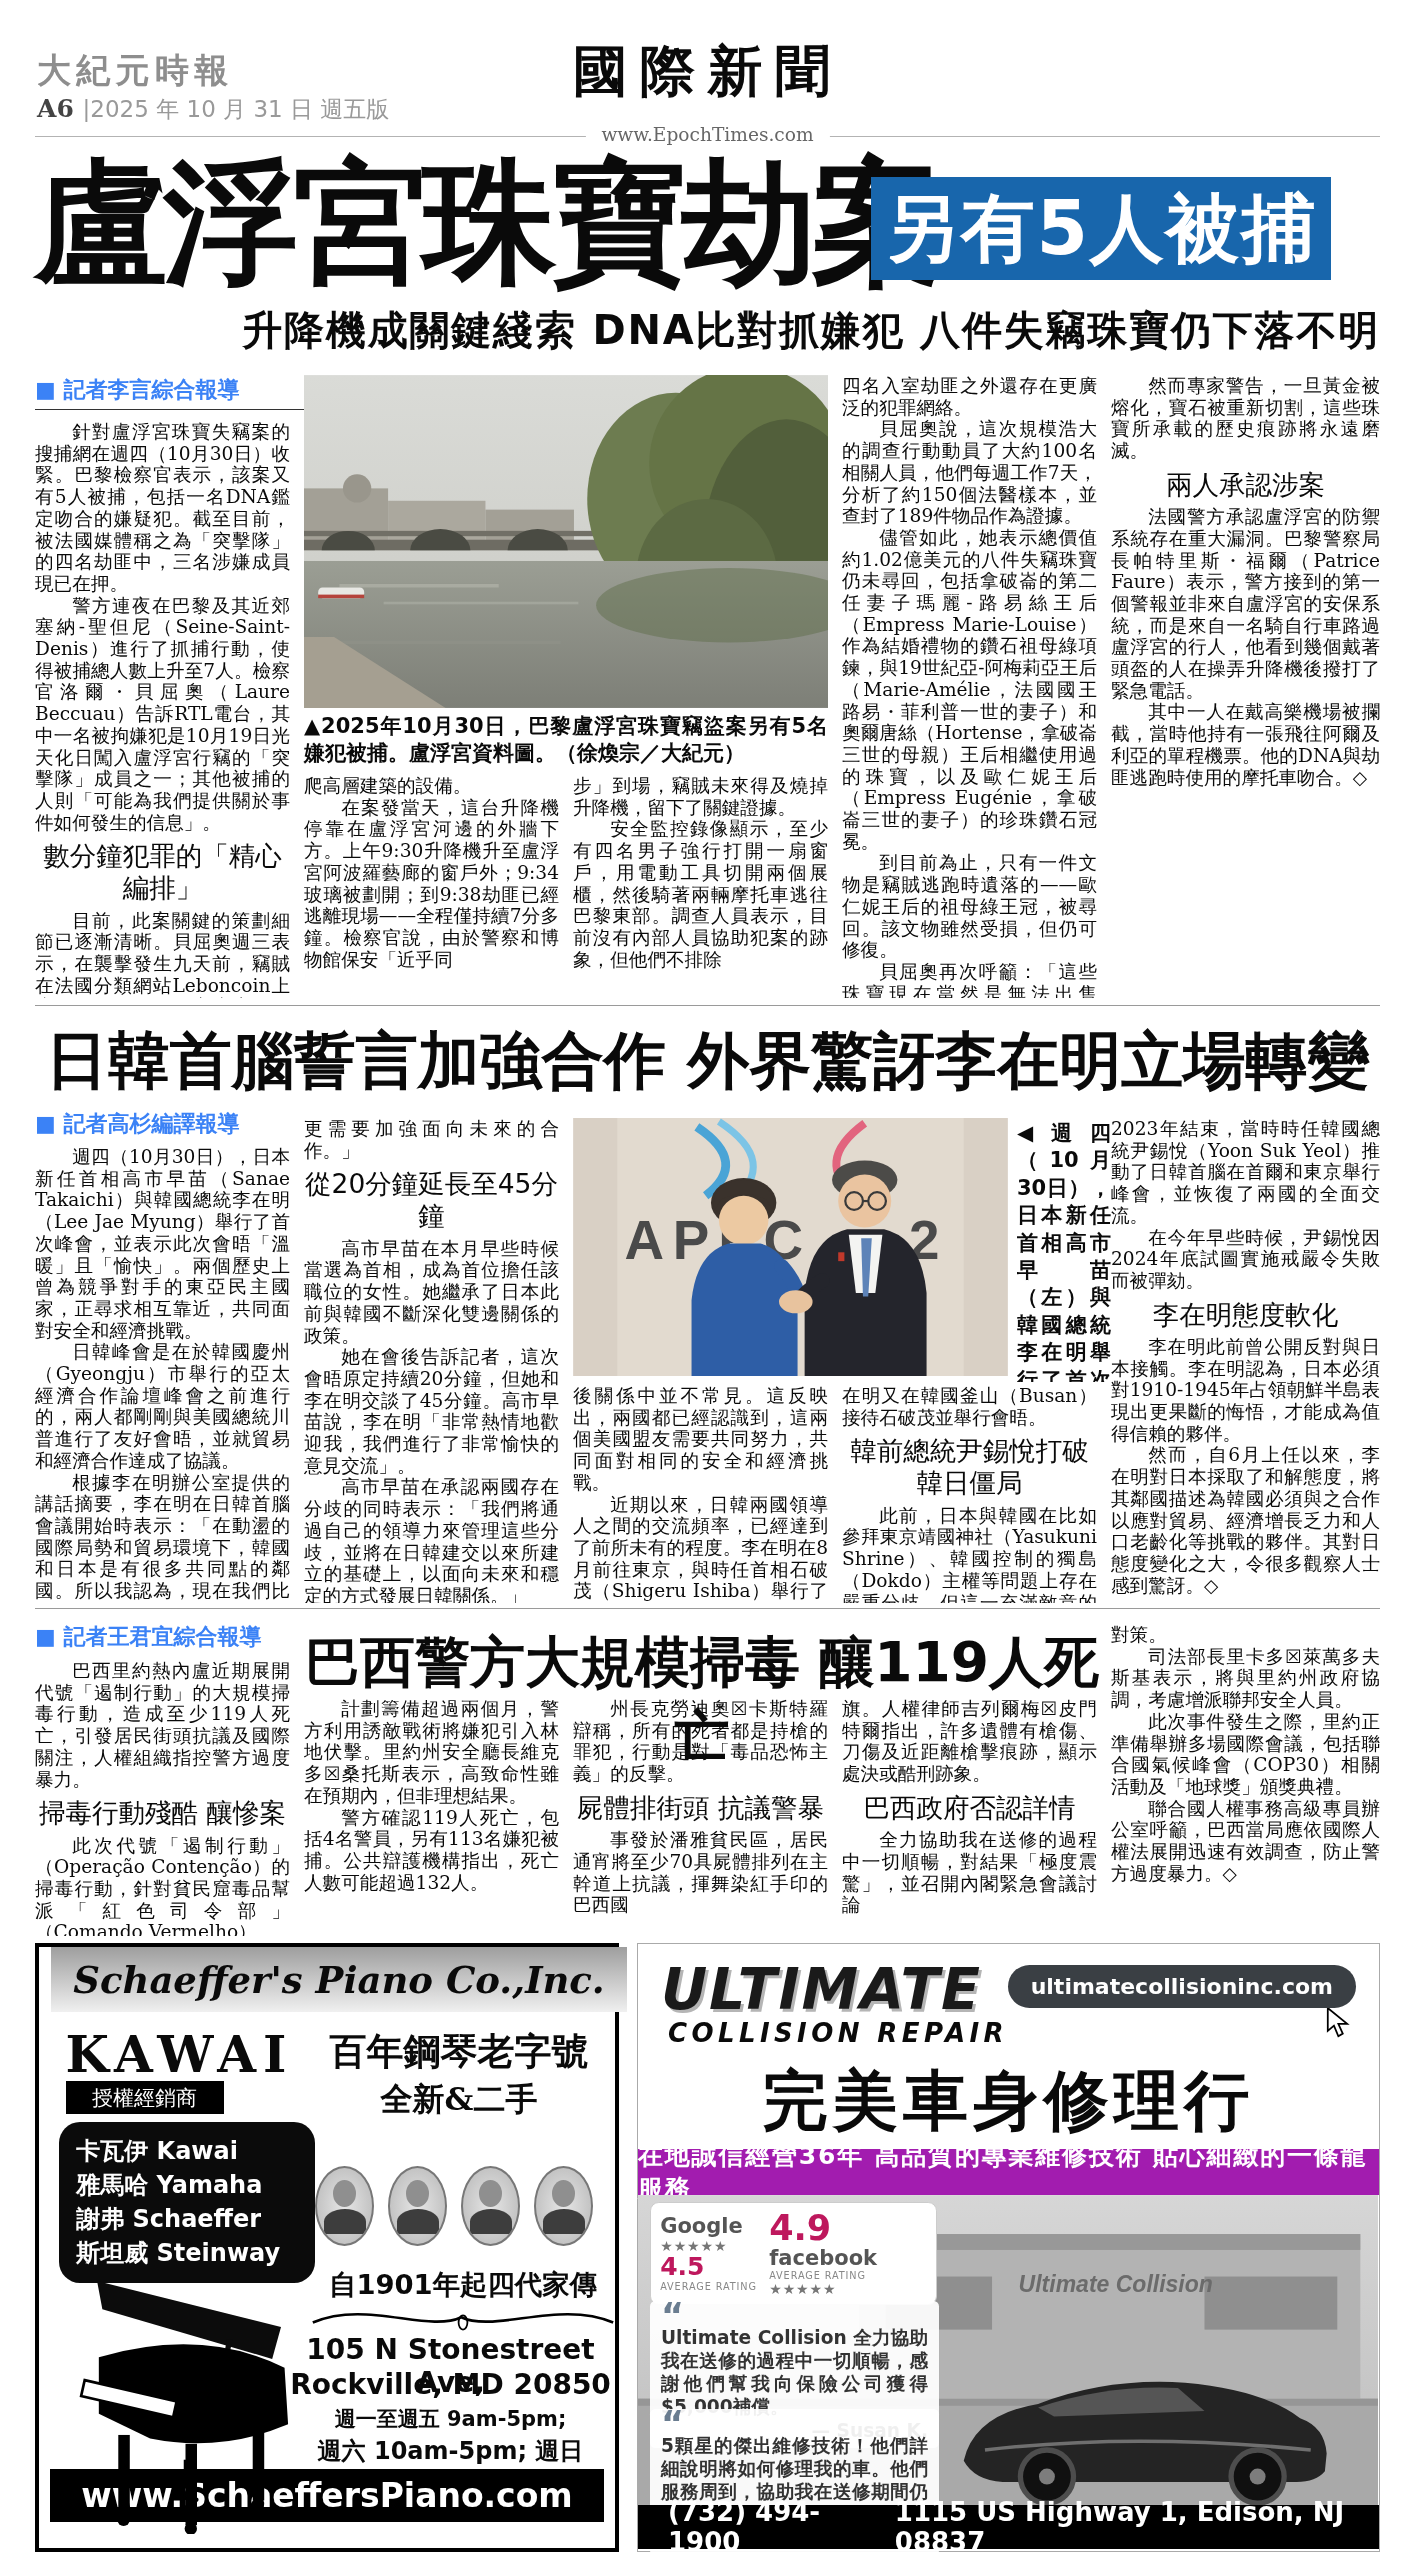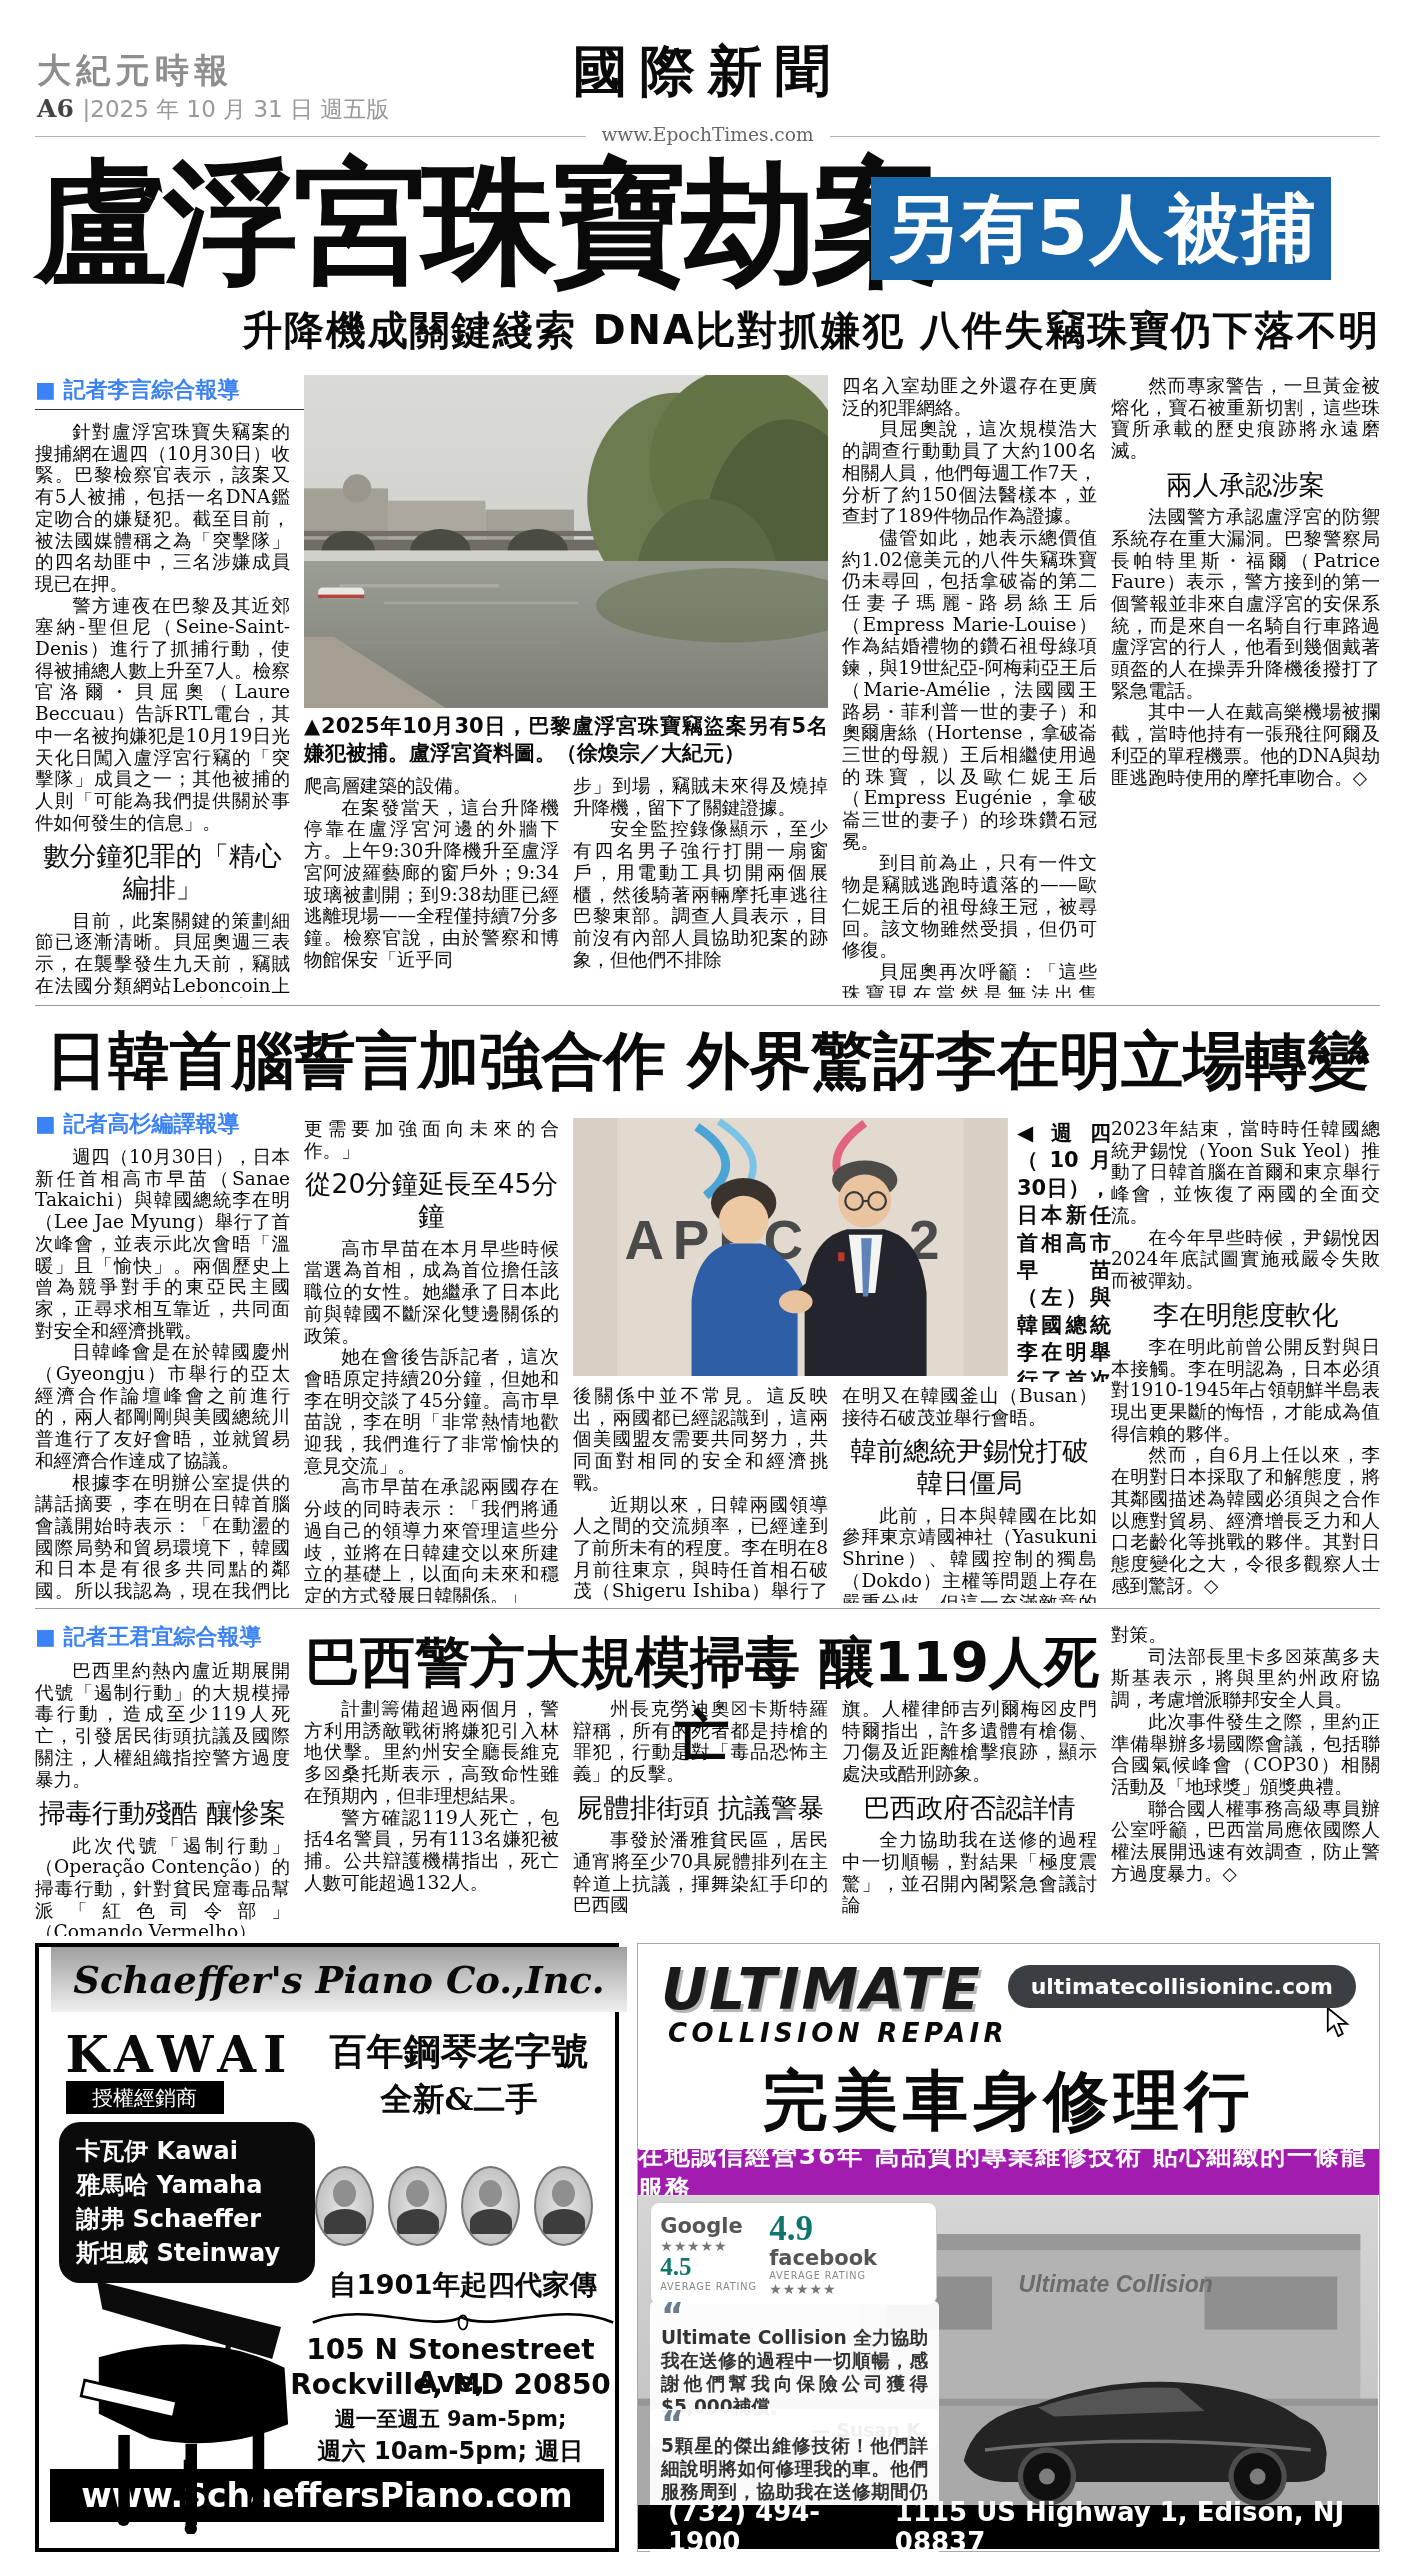--- a/index.html
+++ b/index.html
@@ -65,21 +65,21 @@
           padding:8.8px 23px;font-size:22px;font-weight:700;}
   .u-cursor{position:absolute;right:26.5px;top:64px;}
   .u-head{position:absolute;left:0;top:113px;width:100%;text-align:center;font-size:65px;font-weight:900;letter-spacing:5.3px;}
   .u-band{position:absolute;left:0;top:205px;width:100%;height:46px;background:#a21caf;color:#fff;
           display:flex;align-items:center;justify-content:center;font-size:25px;font-weight:700;letter-spacing:1.8px;}
   .u-photo{position:absolute;left:0;top:251px;}
   .u-card{position:absolute;left:12.4px;top:258px;width:267px;background:#fff;border:0.9px solid #ccc;border-radius:8.8px;
           padding:7px 8.8px;display:flex;align-items:center;gap:12.4px;}
   .u-card .g{font-size:21px;font-weight:700;color:#555;line-height:23px;}
   .u-card .stars{color:#777;font-size:14px;letter-spacing:0.9px;}
-  .u-card .score{font-size:35px;font-weight:900;color:#0f766e;line-height:37px;font-family:Liberation Serif, serif;}
+  .u-card .score{font-size:35px;font-weight:900;color:#be185d;line-height:37px;}
   .u-card .small{font-size:9.7px;color:#888;letter-spacing:0.9px;}
   .u-test{position:absolute;left:12.4px;width:267px;background:rgba(255,255,255,.93);border-radius:5.3px;
           padding:7px 10.6px;font-family:"DejaVu Sans","Liberation Sans",sans-serif;}
   .u-test .q{color:#6a7d90;font-size:35px;line-height:17.7px;font-weight:900;}
   .u-test .t{font-size:18.6px;line-height:23px;font-weight:700;color:#333;text-align:justify;}
   .u-test .by{text-align:right;font-size:18.6px;font-weight:700;color:#222;margin-top:1.8px;}
   .u-bar{position:absolute;left:0;top:561px;width:100%;height:44px;background:#000;color:#fff;
          display:flex;align-items:center;gap:41px;padding:0 30px;box-sizing:border-box;
          font-size:26px;font-weight:700;}
 </style>

